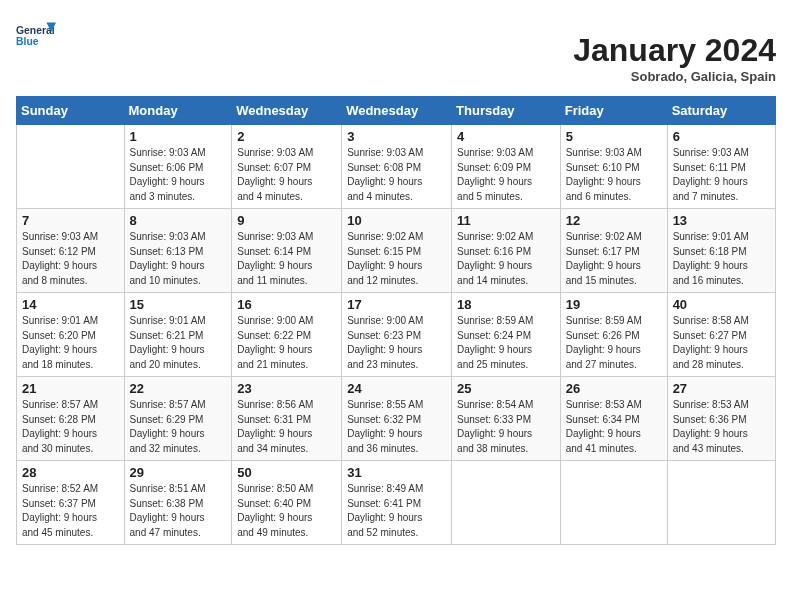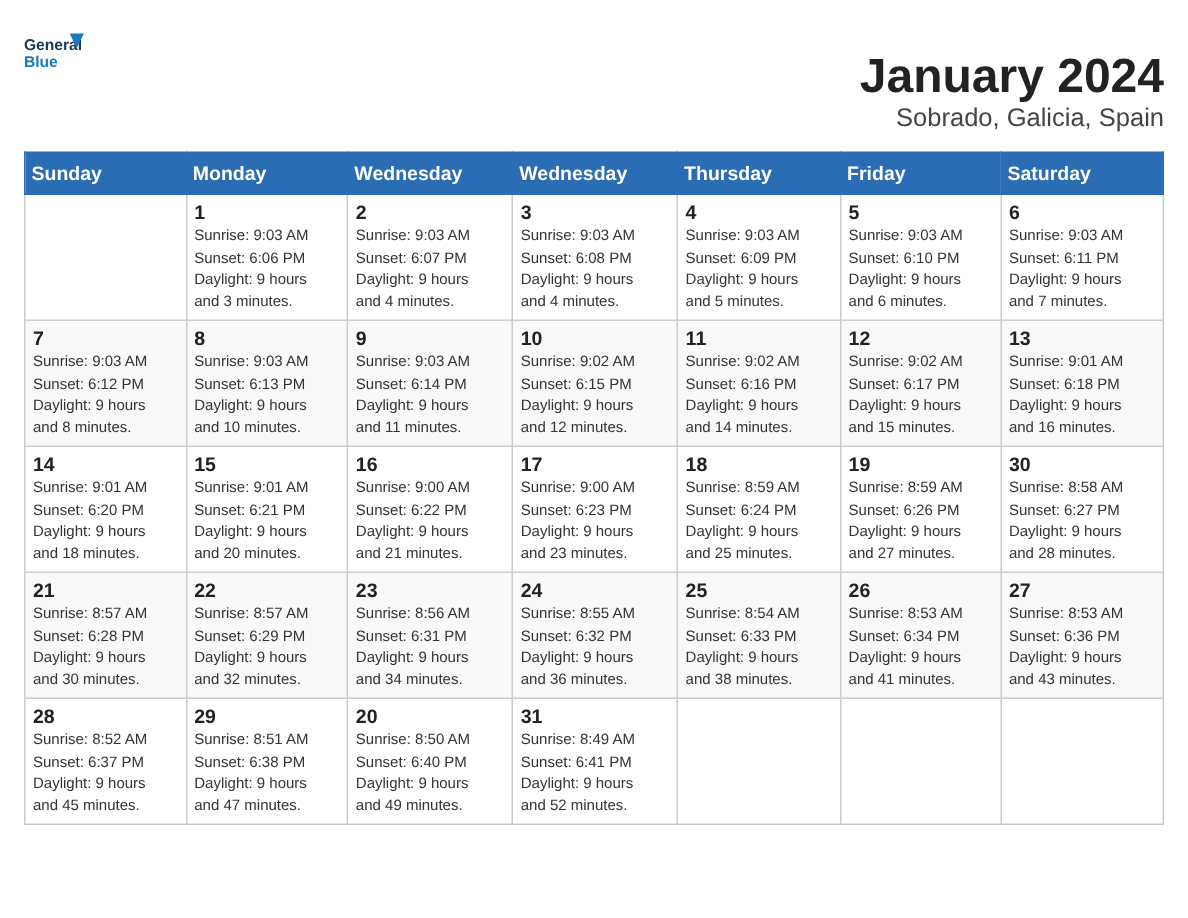--- a/index.html
+++ b/index.html
@@ -31,22 +31,23 @@
     .title-block {
       text-align: right;
     }
     .calendar-title {
       font-size: 32px;
       font-weight: bold;
       color: #222;
       margin-top: 16px;
     }
     .calendar-subtitle {
-      font-size: 17px;
+      font-size: 13px;
       color: #444;
+      font-weight: bold;
     }
     table {
       width: 100%;
       border-collapse: collapse;
       font-size: 11px;
     }
     thead tr th {
       background-color: #2a6db5;
       color: #fff;
       padding: 6px 4px;
@@ -186,21 +187,21 @@
         </td>
         <td>
           <div class="day-num">18</div>
           <div class="day-detail">Sunrise: 8:59 AM<br>Sunset: 6:24 PM<br>Daylight: 9 hours<br>and 25 minutes.</div>
         </td>
         <td>
           <div class="day-num">19</div>
           <div class="day-detail">Sunrise: 8:59 AM<br>Sunset: 6:26 PM<br>Daylight: 9 hours<br>and 27 minutes.</div>
         </td>
         <td>
-          <div class="day-num">30</div>
+          <div class="day-num">40</div>
           <div class="day-detail">Sunrise: 8:58 AM<br>Sunset: 6:27 PM<br>Daylight: 9 hours<br>and 28 minutes.</div>
         </td>
       </tr>
       <tr>
         <td>
           <div class="day-num">21</div>
           <div class="day-detail">Sunrise: 8:57 AM<br>Sunset: 6:28 PM<br>Daylight: 9 hours<br>and 30 minutes.</div>
         </td>
         <td>
           <div class="day-num">22</div>
@@ -230,21 +231,21 @@
       <tr>
         <td>
           <div class="day-num">28</div>
           <div class="day-detail">Sunrise: 8:52 AM<br>Sunset: 6:37 PM<br>Daylight: 9 hours<br>and 45 minutes.</div>
         </td>
         <td>
           <div class="day-num">29</div>
           <div class="day-detail">Sunrise: 8:51 AM<br>Sunset: 6:38 PM<br>Daylight: 9 hours<br>and 47 minutes.</div>
         </td>
         <td>
-          <div class="day-num">20</div>
+          <div class="day-num">50</div>
           <div class="day-detail">Sunrise: 8:50 AM<br>Sunset: 6:40 PM<br>Daylight: 9 hours<br>and 49 minutes.</div>
         </td>
         <td>
           <div class="day-num">31</div>
           <div class="day-detail">Sunrise: 8:49 AM<br>Sunset: 6:41 PM<br>Daylight: 9 hours<br>and 52 minutes.</div>
         </td>
         <td class="empty"></td>
         <td class="empty"></td>
         <td class="empty"></td>
       </tr>

